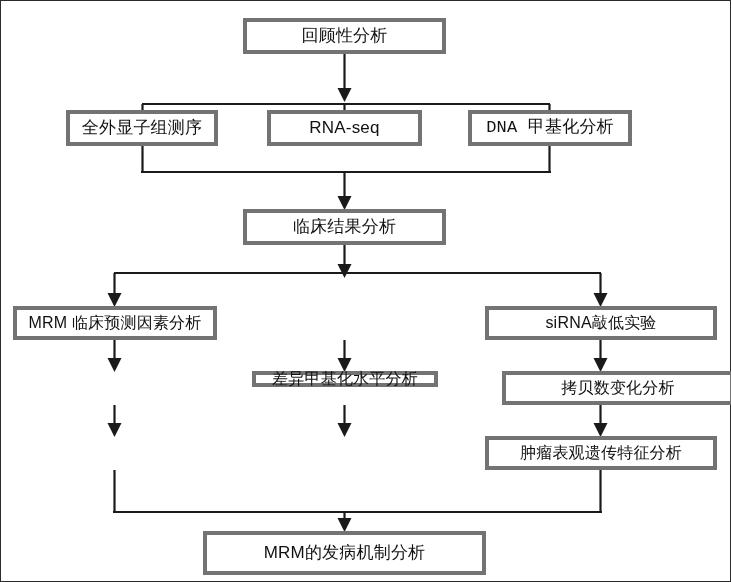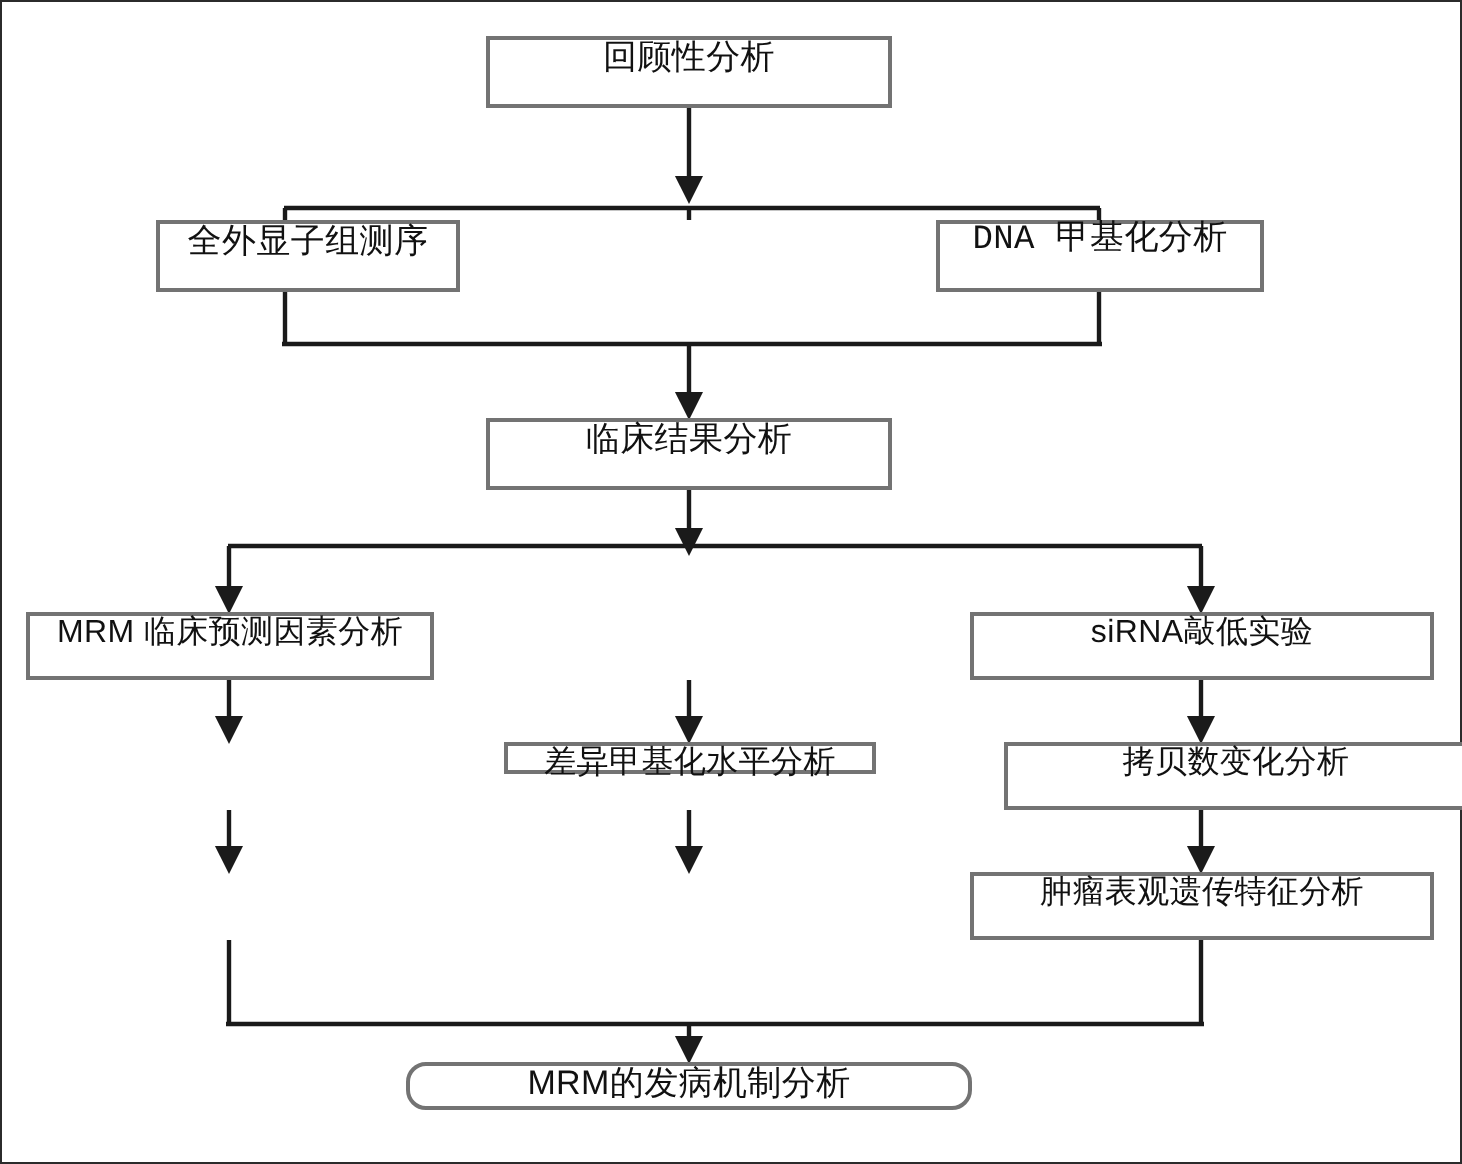--- a/index.html
+++ b/index.html
@@ -32,23 +32,24 @@
     position: absolute;
     left: 0;
     top: 0;
     width: 731px;
     height: 582px;
     pointer-events: none;
   }
   .node {
     position: absolute;
     box-sizing: border-box;
-    border: 2px solid #737373;
+    border: 4px solid #737373;
     background: #ffffff;
     display: flex;
+    align-items: center;
     justify-content: center;
     text-align: center;
     color: #111111;
     font-size: 17px;
     line-height: 1.1;
     letter-spacing: 0.2px;
     white-space: nowrap;
   }
   .node .label {
     display: block;
@@ -103,22 +104,25 @@
       <line x1="600.5" y1="470" x2="600.5" y2="512"></line>
       <line x1="113" y1="512" x2="602" y2="512"></line>
       <line x1="344.5" y1="512" x2="344.5" y2="525" marker-end="url(#arrowhead)"></line>
     </g>
   </svg>
 
   <div class="node" style="left:243px; top:18px; width:203px; height:36px;">
     <span class="label">回顾性分析</span>
   </div>
 
-  <div class="node" style="left:66px; top:110px; width:152px; height:36px;margin-left:12px;">
+  <div class="node" style="left:66px; top:110px; width:152px; height:36px;">
     <span class="label">全外显子组测序</span>
+  </div>
+  <div class="node" style="left:267px; top:110px; width:155px; height:36px;">
+    <span class="label">RNA-seq</span>
   </div>
   <div class="node" style="left:468px; top:110px; width:164px; height:36px;font-family:Liberation Mono, monospace;">
     <span class="label">DNA 甲基化分析</span>
   </div>
 
   <div class="node small" style="left:13px; top:306px; width:204px; height:34px;">
     <span class="label">MRM 临床预测因素分析</span>
   </div>
 
   <div class="node" style="left:243px; top:209px; width:203px; height:36px;">
@@ -132,17 +136,17 @@
     <span class="label">差异甲基化水平分析</span>
   </div>
   <div class="node small" style="left:485px; top:371px; width:232px; height:34px;margin-left:17px;">
     <span class="label">拷贝数变化分析</span>
   </div>
 
   <div class="node small" style="left:485px; top:436px; width:232px; height:34px;">
     <span class="label">肿瘤表观遗传特征分析</span>
   </div>
 
-  <div class="node" style="left:203px; top:531px; width:283px; height:24px;border-radius:10px;">
+  <div class="node" style="left:203px; top:531px; width:283px; height:44px;">
     <span class="label">MRM的发病机制分析</span>
   </div>
 
 </div>
 
 </body></html>

